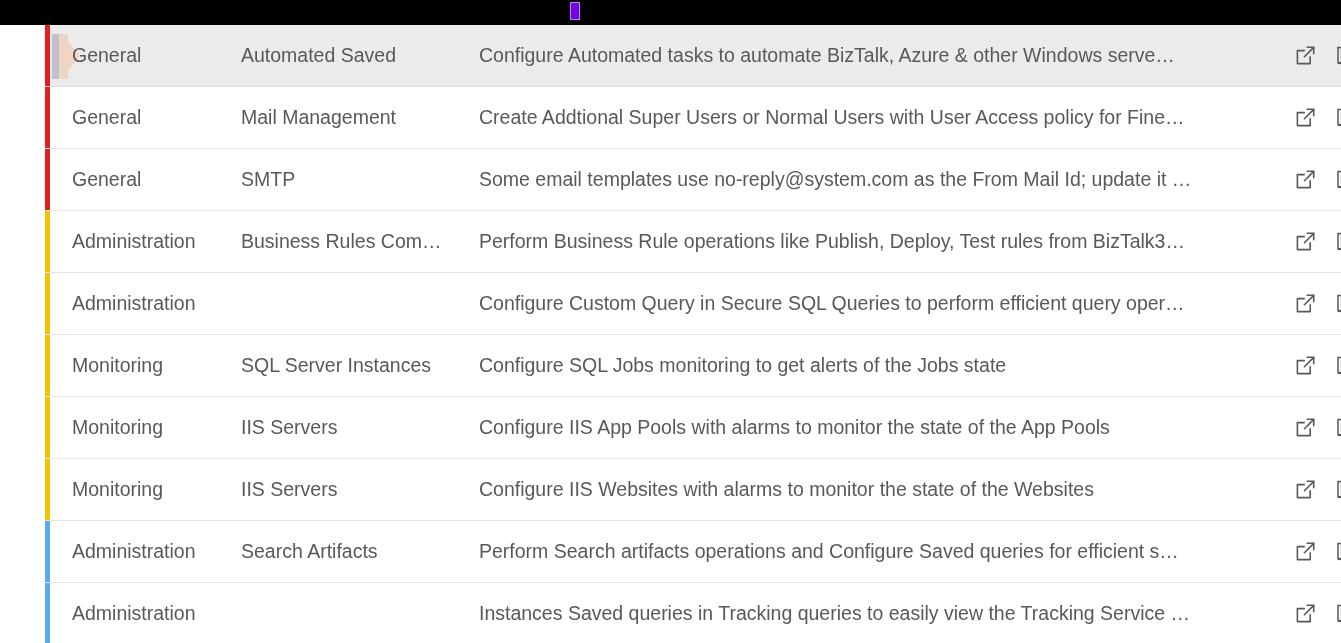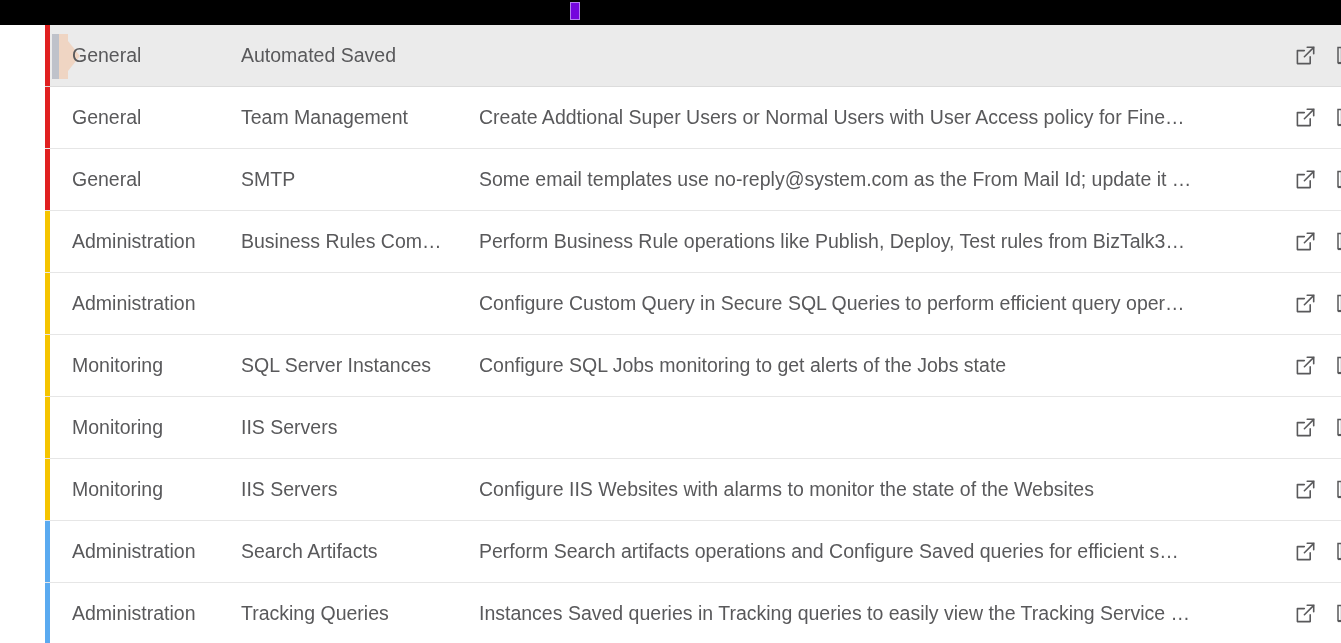--- a/index.html
+++ b/index.html
@@ -174,20 +174,21 @@
 
   <div class="grid">
       <div class="row selected">
         <div class="strip" style="background: rgb(224, 32, 32);"></div>
         <div class="marker">
           <div class="marker-bar"></div>
           <div class="marker-arrow"></div>
         </div>
         <div class="cell col-module">General</div>
         <div class="cell col-feature">Automated Saved</div>
+        <div class="cell col-desc">Configure Automated tasks to automate BizTalk, Azure &amp; other Windows serve…</div>
         <div class="actions">
           <div class="icon-btn">
             <svg width="21" height="21" viewBox="0 0 21 21" fill="none" stroke="#59595b" stroke-width="1.6">
               <path d="M12.2 2.3H18.7V8.8" stroke-linecap="round"></path>
               <path d="M18.5 2.6L9.4 11.7" stroke-linecap="round"></path>
               <path d="M15.2 11.9V18.6H2.4V5.6H9.3" stroke-linecap="round" stroke-linejoin="round"></path>
             </svg>
           </div>
           <div class="icon-btn">
             <svg width="21" height="21" viewBox="0 0 21 21" fill="none" stroke="#59595b" stroke-width="1.5">
@@ -201,21 +202,21 @@
             <svg width="21" height="21" viewBox="0 0 21 21" fill="none" stroke="#59595b" stroke-width="1.6">
               <path d="M2.5 5.8h11.2v9.4H2.5z" stroke-linejoin="round"></path>
               <path d="M13.7 9.2 19 6.2v8.6l-5.3-3z" stroke-linejoin="round"></path>
             </svg>
           </div>
         </div>
       </div>
       <div class="row">
         <div class="strip" style="background: rgb(224, 32, 32);"></div>
         <div class="cell col-module">General</div>
-        <div class="cell col-feature">Team Management</div>
+        <div class="cell col-feature">Mail Management</div>
         <div class="cell col-desc">Create Addtional Super Users or Normal Users with User Access policy for Fine…</div>
         <div class="actions">
           <div class="icon-btn">
             <svg width="21" height="21" viewBox="0 0 21 21" fill="none" stroke="#59595b" stroke-width="1.6">
               <path d="M12.2 2.3H18.7V8.8" stroke-linecap="round"></path>
               <path d="M18.5 2.6L9.4 11.7" stroke-linecap="round"></path>
               <path d="M15.2 11.9V18.6H2.4V5.6H9.3" stroke-linecap="round" stroke-linejoin="round"></path>
             </svg>
           </div>
           <div class="icon-btn">
@@ -346,20 +347,21 @@
               <path d="M2.5 5.8h11.2v9.4H2.5z" stroke-linejoin="round"></path>
               <path d="M13.7 9.2 19 6.2v8.6l-5.3-3z" stroke-linejoin="round"></path>
             </svg>
           </div>
         </div>
       </div>
       <div class="row">
         <div class="strip" style="background: rgb(245, 196, 0);"></div>
         <div class="cell col-module">Monitoring</div>
         <div class="cell col-feature">IIS Servers</div>
+        <div class="cell col-desc">Configure IIS App Pools with alarms to monitor the state of the App Pools</div>
         <div class="actions">
           <div class="icon-btn">
             <svg width="21" height="21" viewBox="0 0 21 21" fill="none" stroke="#59595b" stroke-width="1.6">
               <path d="M12.2 2.3H18.7V8.8" stroke-linecap="round"></path>
               <path d="M18.5 2.6L9.4 11.7" stroke-linecap="round"></path>
               <path d="M15.2 11.9V18.6H2.4V5.6H9.3" stroke-linecap="round" stroke-linejoin="round"></path>
             </svg>
           </div>
           <div class="icon-btn">
             <svg width="21" height="21" viewBox="0 0 21 21" fill="none" stroke="#59595b" stroke-width="1.5">
@@ -431,21 +433,20 @@
             <svg width="21" height="21" viewBox="0 0 21 21" fill="none" stroke="#59595b" stroke-width="1.6">
               <path d="M2.5 5.8h11.2v9.4H2.5z" stroke-linejoin="round"></path>
               <path d="M13.7 9.2 19 6.2v8.6l-5.3-3z" stroke-linejoin="round"></path>
             </svg>
           </div>
         </div>
       </div>
       <div class="row">
         <div class="strip" style="background: rgb(90, 170, 240);"></div>
         <div class="cell col-module">Administration</div>
-        <div class="cell col-feature">Tracking Queries</div>
         <div class="cell col-desc">Instances Saved queries in Tracking queries to easily view the Tracking Service …</div>
         <div class="actions">
           <div class="icon-btn">
             <svg width="21" height="21" viewBox="0 0 21 21" fill="none" stroke="#59595b" stroke-width="1.6">
               <path d="M12.2 2.3H18.7V8.8" stroke-linecap="round"></path>
               <path d="M18.5 2.6L9.4 11.7" stroke-linecap="round"></path>
               <path d="M15.2 11.9V18.6H2.4V5.6H9.3" stroke-linecap="round" stroke-linejoin="round"></path>
             </svg>
           </div>
           <div class="icon-btn">

